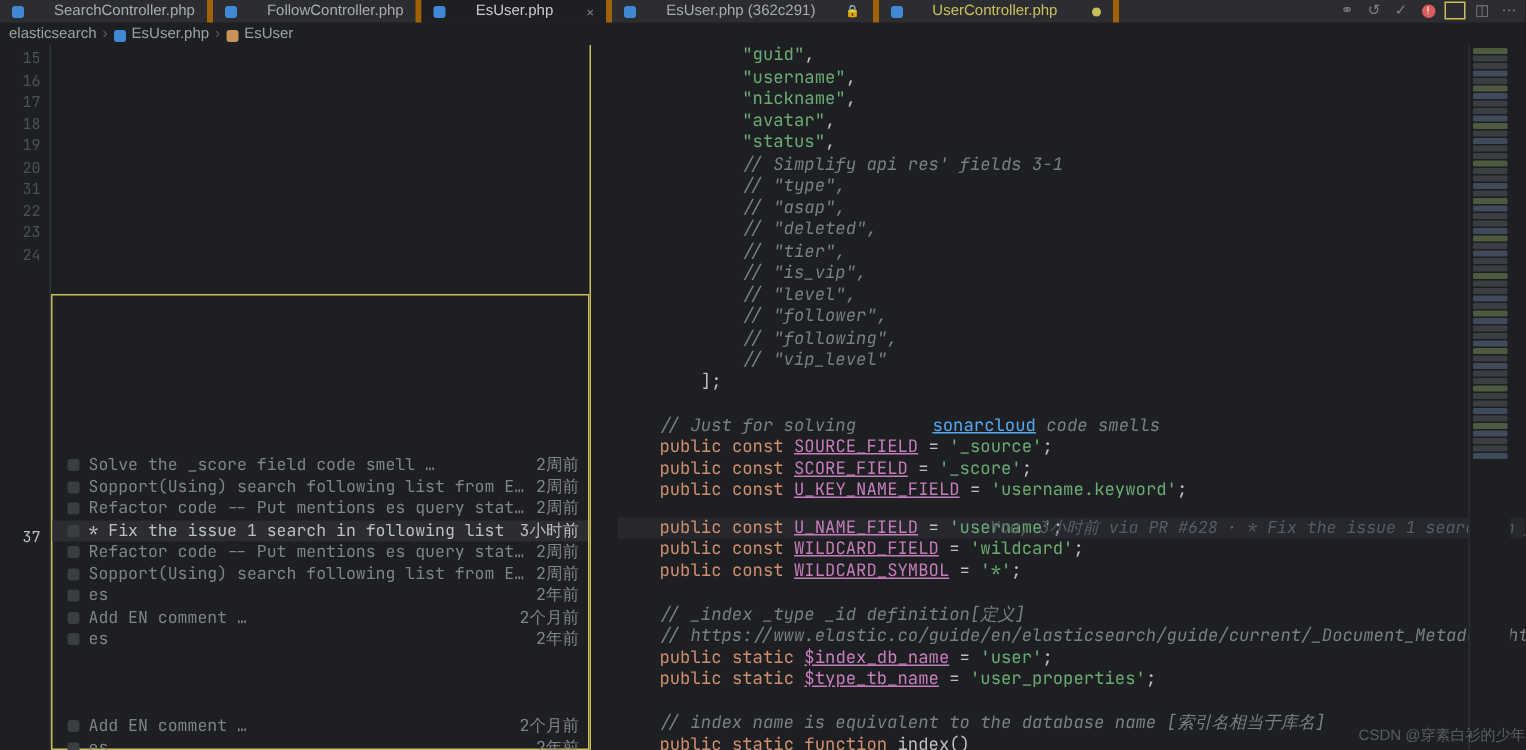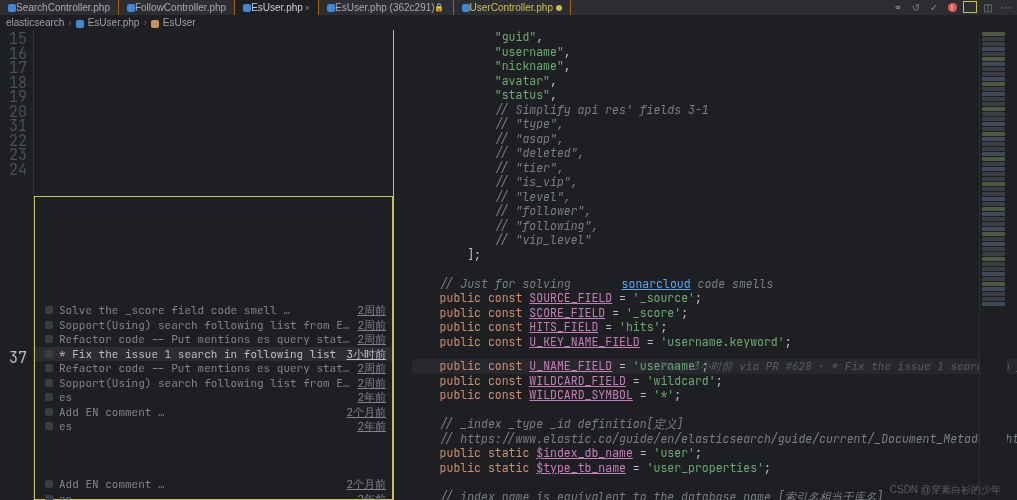--- a/index.html
+++ b/index.html
@@ -17,25 +17,25 @@
     display: flex;
     align-items: center;
     background: #2b2d30;
     border-bottom: 1px solid #1e1f22;
     height: 16px;
     padding-left: 0;
   }
   .tab {
     display: flex;
     align-items: center;
-    gap: 0;
+    gap: 20px;
     padding: 1px 8px;
     font-size: 10px;
     color: #a9abb0;
-    border-right: 1px solid #a16207;
+    border-right: 4px solid #a16207;
     height: 100%;
   }
   .tab.active { background: #1e1f22; color: #c9cbd1; }
   .php-icon {
     width: 8px; height: 8px;
     background: #4088d6; border-radius: 2px;
     display:inline-block;
   }
   .tab-close { color:#808080; font-size:9px; margin-left:2px; }
   .changed-dot { width:6px;height:6px;border-radius:50%;background:#c9c05a;display:inline-block;margin-left:3px;}
@@ -63,21 +63,21 @@
     display:flex;
     height: calc(100% - 30px);
     position:relative;
   }
   .gutter {
     width: 34px;
     background:#1e1f22;
     color:#4b5059;
     text-align:right;
     font-family: "JetBrains Mono", Consolas, monospace;
-    font-size:15px;
+    font-size:10px;
     padding-top:2px;
     border-right:1px solid #313438;
   }
   .gutter div{height:14.5px;line-height:14.5px;padding-right:6px;}
 
   .gitcol {
     width: 360px;
     background:#1e1f22;
     border-right:1px solid #c9c05a;
     position:relative;
@@ -97,21 +97,21 @@
     display:flex; align-items:center;
     height:14.5px; line-height:14.5px;
     padding-left:10px; padding-right:6px;
     color:#808389;
     white-space:nowrap;
     overflow:hidden;
   }
   .git-item.hl{background:#2b2d30; color:#bcbec4;}
   .git-dot{width:8px;height:8px;background:#3a3d41;border-radius:2px;margin-right:6px;flex-shrink:0;}
   .git-msg{flex:1;overflow:hidden;text-overflow:ellipsis;}
-  .git-time{color:#808389;font-size:11px;margin-left:6px;text-decoration:underline;}
+  .git-time{color:#808389;font-size:11px;margin-left:6px;}
   .git-item.hl .git-time{color:#bcbec4;}
 
   .code {
     flex:1;
     font-family:"JetBrains Mono", Consolas, monospace;
     font-size:11.5px;
     overflow:hidden;
     position:relative;
     padding-left:18px;
   }
@@ -136,21 +136,21 @@
     position:absolute; right:10px; top:30px; bottom:0;
     width:28px; background:#1e1f22;
     border-left:1px solid #2b2d30;
     display:flex;flex-direction:column;gap:1px;padding:2px;
   }
   .mm{height:4px;background:#3a3d41;border-radius:1px;}
   .mm.c{background:#4d5a3f;}
   .mm.s{background:#3f4b5a;}
 
   .watermark{
-    position:absolute;right:16px;bottom:3px;
+    position:absolute;right:0;bottom:3px;
     color:#5a5d63;font-size:10px;
   }
 </style>
 </head>
 <body>
 
 <div class="tabs" id="tabs">
     <div class="tab">
       <span class="php-icon"></span>
       <span>SearchController.php</span>
@@ -291,21 +291,20 @@
       <div class="cline"><span class="s-com">            // "is_vip",</span></div>
       <div class="cline"><span class="s-com">            // "level",</span></div>
       <div class="cline"><span class="s-com">            // "follower",</span></div>
       <div class="cline"><span class="s-com">            // "following",</span></div>
       <div class="cline"><span class="s-com">            // "vip_level"</span></div>
       <div class="cline">        ];</div>
       <div class="cline"></div>
       <div class="cline"><span class="s-com">    // Just for solving </span><span class="s-sc">sonarcloud</span><span class="s-com"> code smells</span></div>
       <div class="cline">    <span class="s-kw">public</span> <span class="s-kw">const</span> <span class="s-fld">SOURCE_FIELD</span> = <span class="s-str">'_source'</span>;</div>
       <div class="cline">    <span class="s-kw">public</span> <span class="s-kw">const</span> <span class="s-fld">SCORE_FIELD</span> = <span class="s-str">'_score'</span>;</div>
-      <div class="cline">    <span class="s-kw">public</span> <span class="s-kw">const</span> <span class="s-fld">HITS_FIELD</span> = <span class="s-str">'hits'</span>;</div>
       <div class="cline">    <span class="s-kw">public</span> <span class="s-kw">const</span> <span class="s-fld">U_KEY_NAME_FIELD</span> = <span class="s-str">'username.keyword'</span>;</div>
       <div class="cline hl" style="position: relative; margin-top: 10px;">    <span class="s-kw">public</span> <span class="s-kw">const</span> <span class="s-fld">U_NAME_FIELD</span> = <span class="s-str">'username'</span>;<span class="inline-blame">You, 3小时前 via PR #628 · * Fix the issue 1 search in followi</span></div>
       <div class="cline">    <span class="s-kw">public</span> <span class="s-kw">const</span> <span class="s-fld">WILDCARD_FIELD</span> = <span class="s-str">'wildcard'</span>;</div>
       <div class="cline">    <span class="s-kw">public</span> <span class="s-kw">const</span> <span class="s-fld">WILDCARD_SYMBOL</span> = <span class="s-str">'*'</span>;</div>
       <div class="cline"></div>
       <div class="cline"><span class="s-com">    // _index _type _id definition[定义]</span></div>
       <div class="cline"><span class="s-com">    // https://www.elastic.co/guide/en/elasticsearch/guide/current/_Document_Metadata.html</span></div>
       <div class="cline">    <span class="s-kw">public</span> <span class="s-kw">static</span> <span class="s-fld">$index_db_name</span> = <span class="s-str">'user'</span>;</div>
       <div class="cline">    <span class="s-kw">public</span> <span class="s-kw">static</span> <span class="s-fld">$type_tb_name</span> = <span class="s-str">'user_properties'</span>;</div>
       <div class="cline"></div>

